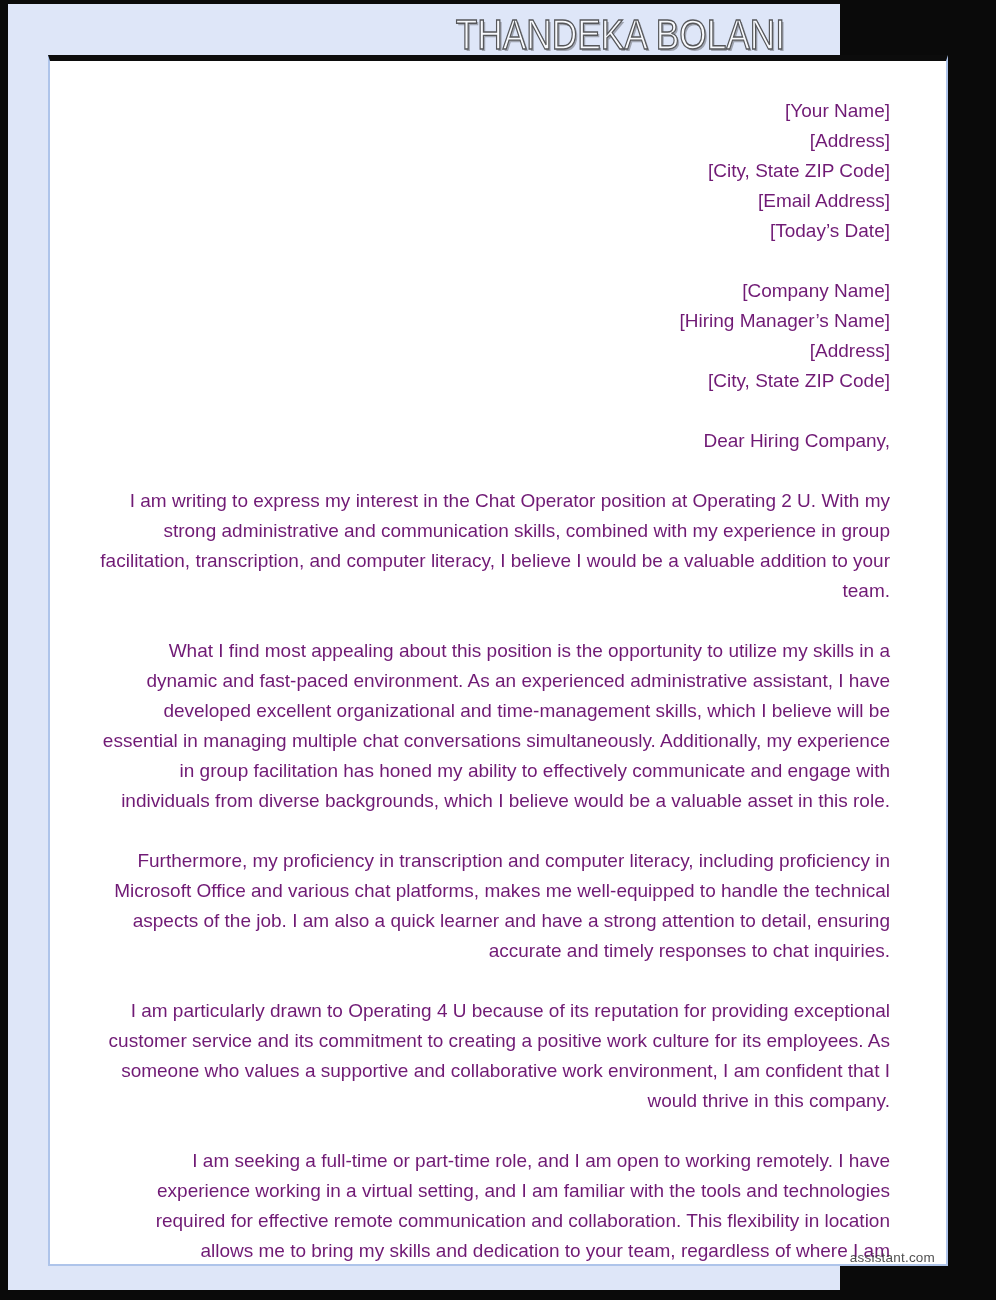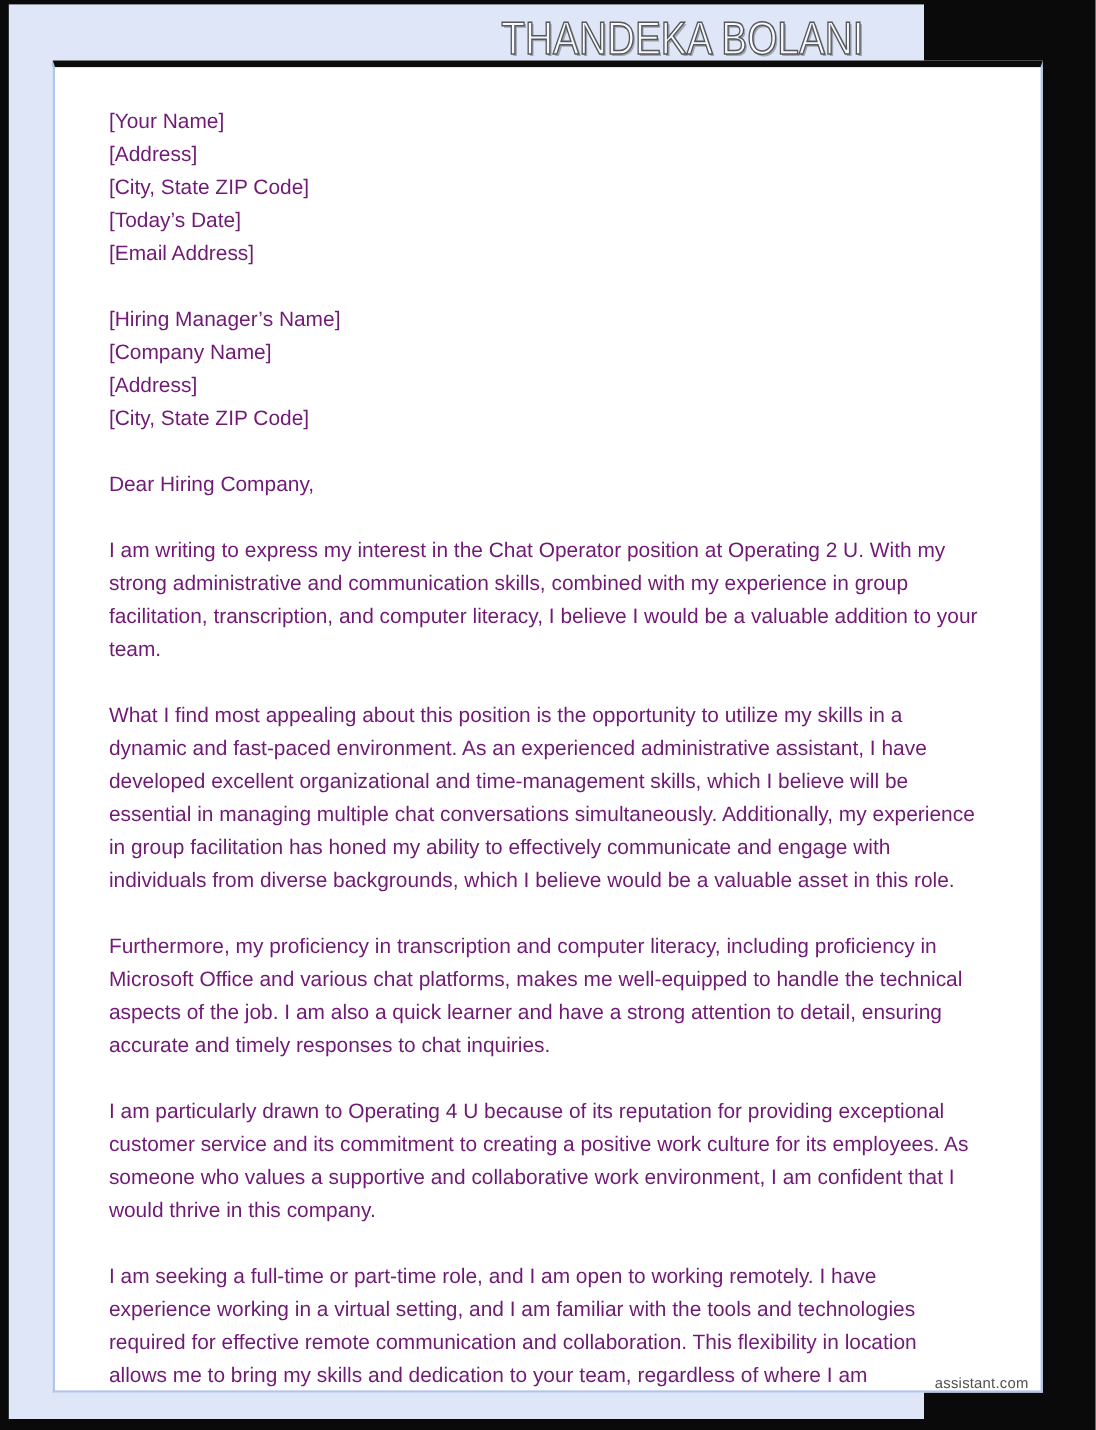--- a/index.html
+++ b/index.html
@@ -9,20 +9,21 @@
     position: relative;
     background: #0a0a0a; 
     font-family: "Liberation Sans", sans-serif;
     overflow: hidden;
   }
   .canvas {
     position: absolute;
     left: 8px; top: 4px;
     width: 832px; height: 1286px;
     background: #dee6f8;
+    text-align: right;
   }
   .header-name {
     position: absolute;
     top: 9px;
     right: 55px;
     font-size: 42px;
     line-height: 1.05;
     font-weight: normal;
     letter-spacing: 0px;
     transform: scaleX(0.84);
@@ -71,27 +72,27 @@
   <div class="header-name">THANDEKA BOLANI</div>
 
   <div class="page">
 
     <div class="letter-body">
 
       <div class="block">
         <div class="addr-line">[Your Name]</div>
         <div class="addr-line">[Address]</div>
         <div class="addr-line">[City, State ZIP Code]</div>
+        <div class="addr-line">[Email Address]</div>
         <div class="addr-line">[Today’s Date]</div>
-        <div class="addr-line">[Email Address]</div>
       </div>
 
       <div class="block">
+        <div class="addr-line">[Company Name]</div>
         <div class="addr-line">[Hiring Manager’s Name]</div>
-        <div class="addr-line">[Company Name]</div>
         <div class="addr-line">[Address]</div>
         <div class="addr-line">[City, State ZIP Code]</div>
       </div>
 
       <p class="para">Dear Hiring Company,</p>
 
       <p class="para">I am writing to express my interest in the Chat Operator position at Operating 2 U. With my strong administrative and communication skills, combined with my experience in group facilitation, transcription, and computer literacy, I believe I would be a valuable addition to your team.</p>
       <p class="para">What I find most appealing about this position is the opportunity to utilize my skills in a dynamic and fast-paced environment. As an experienced administrative assistant, I have developed excellent organizational and time-management skills, which I believe will be essential in managing multiple chat conversations simultaneously. Additionally, my experience in group facilitation has honed my ability to effectively communicate and engage with individuals from diverse backgrounds, which I believe would be a valuable asset in this role.</p>
       <p class="para">Furthermore, my proficiency in transcription and computer literacy, including proficiency in Microsoft Office and various chat platforms, makes me well-equipped to handle the technical aspects of the job. I am also a quick learner and have a strong attention to detail, ensuring accurate and timely responses to chat inquiries.</p>
       <p class="para">I am particularly drawn to Operating 4 U because of its reputation for providing exceptional customer service and its commitment to creating a positive work culture for its employees. As someone who values a supportive and collaborative work environment, I am confident that I would thrive in this company.</p>

